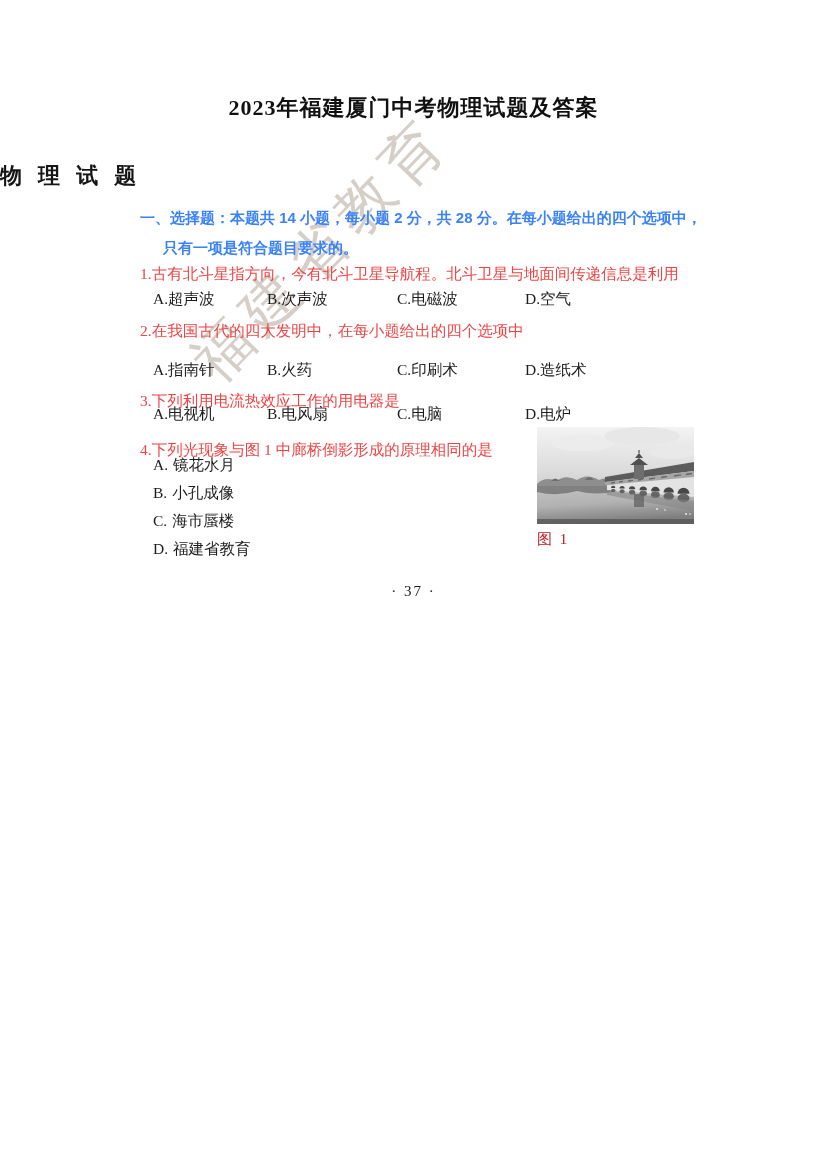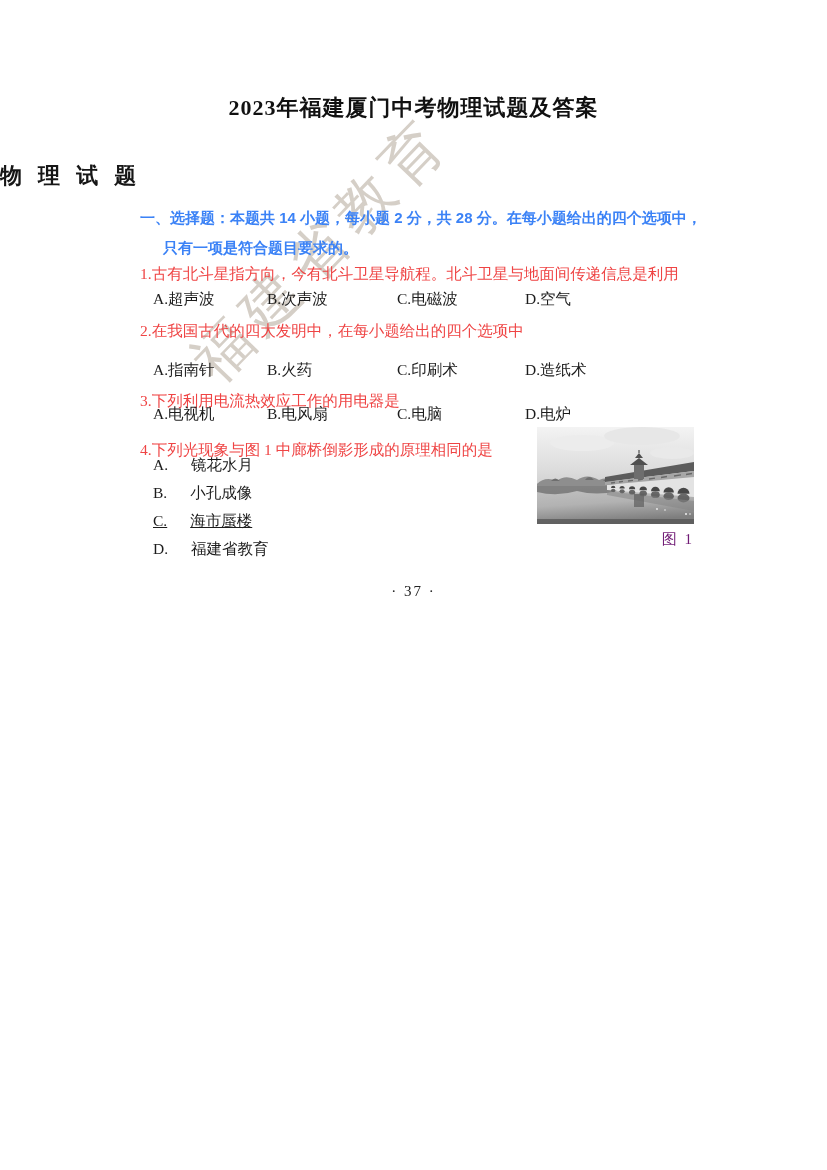--- a/index.html
+++ b/index.html
@@ -55,29 +55,29 @@
   }
   .qline { font-size: 15.5px; color: #ef4444; }
   .opt-row { position: absolute; left: 140px; width: 600px; height: 22px; }
   .opt { position: absolute; top: 0; white-space: nowrap; font-size: 15.5px; color: #1c1c1c; }
   .opt .opt-text { margin-left: 0; }
   .opt-col-a { left: 13px; }
   .opt-col-b { left: 127px; }
   .opt-col-c { left: 257px; }
   .opt-col-d { left: 385px; }
   .v-opt { position: absolute; left: 153px; white-space: nowrap; font-size: 15.5px; color: #1c1c1c; }
-  .v-opt .opt-text { margin-left: 23px; }
+  .v-opt .opt-text { margin-left: 5px; }
   .figure-photo {
     position: absolute; left: 537px; top: 427px;
     width: 157px; height: 97px;
     display: block;
   }
   .figure-caption {
     position: absolute; left: 537px; top: 530px; width: 157px;
-    text-align: right; font-size: 15px; color: #701a75;
+    text-align: left; font-size: 15px; color: #b91c1c;
     letter-spacing: 2px;
   }
   .page-number {
     position: absolute; top: 583px; left: 0; width: 100%;
     text-align: center; font-size: 15px; color: #222;
     letter-spacing: 2px;
   }
 </style>
 </head>
 <body>
@@ -113,21 +113,21 @@
     <div class="opt-row" style="top:404px;">
       <span class="opt opt-col-a"><span>A.</span><span class="opt-text">电视机</span></span>
       <span class="opt opt-col-b"><span>B.</span><span class="opt-text">电风扇</span></span>
       <span class="opt opt-col-c"><span>C.</span><span class="opt-text">电脑</span></span>
       <span class="opt opt-col-d"><span>D.</span><span class="opt-text">电炉</span></span>
     </div>
 
     <div class="line qline" style="top:431px;margin-top:8px;"><span>4.</span><span class="opt-text">下列光现象与图 1 中廊桥倒影形成的原理相同的是</span></div>
     <div class="v-opt" style="top:455px;"><span>A.</span><span class="opt-text">镜花水月</span></div>
     <div class="v-opt" style="top:483px;"><span>B.</span><span class="opt-text">小孔成像</span></div>
-    <div class="v-opt" style="top:511px;text-decoration:underline;"><span>C.</span><span class="opt-text">海市蜃楼</span></div>
+    <div class="v-opt" style="top:511px;"><span>C.</span><span class="opt-text">海市蜃楼</span></div>
     <div class="v-opt" style="top:539px;"><span>D.</span><span class="opt-text">福建省教育</span></div>
 
     <svg class="figure-photo" viewBox="0 0 157 97" xmlns="http://www.w3.org/2000/svg">
       <defs>
         <linearGradient id="sky" x1="0" y1="0" x2="0" y2="1">
           <stop offset="0" stop-color="#f3f3f3"></stop>
           <stop offset="0.7" stop-color="#dcdcdc"></stop>
           <stop offset="1" stop-color="#cecece"></stop>
         </linearGradient>
         <linearGradient id="water" x1="0" y1="0" x2="0.25" y2="1">

